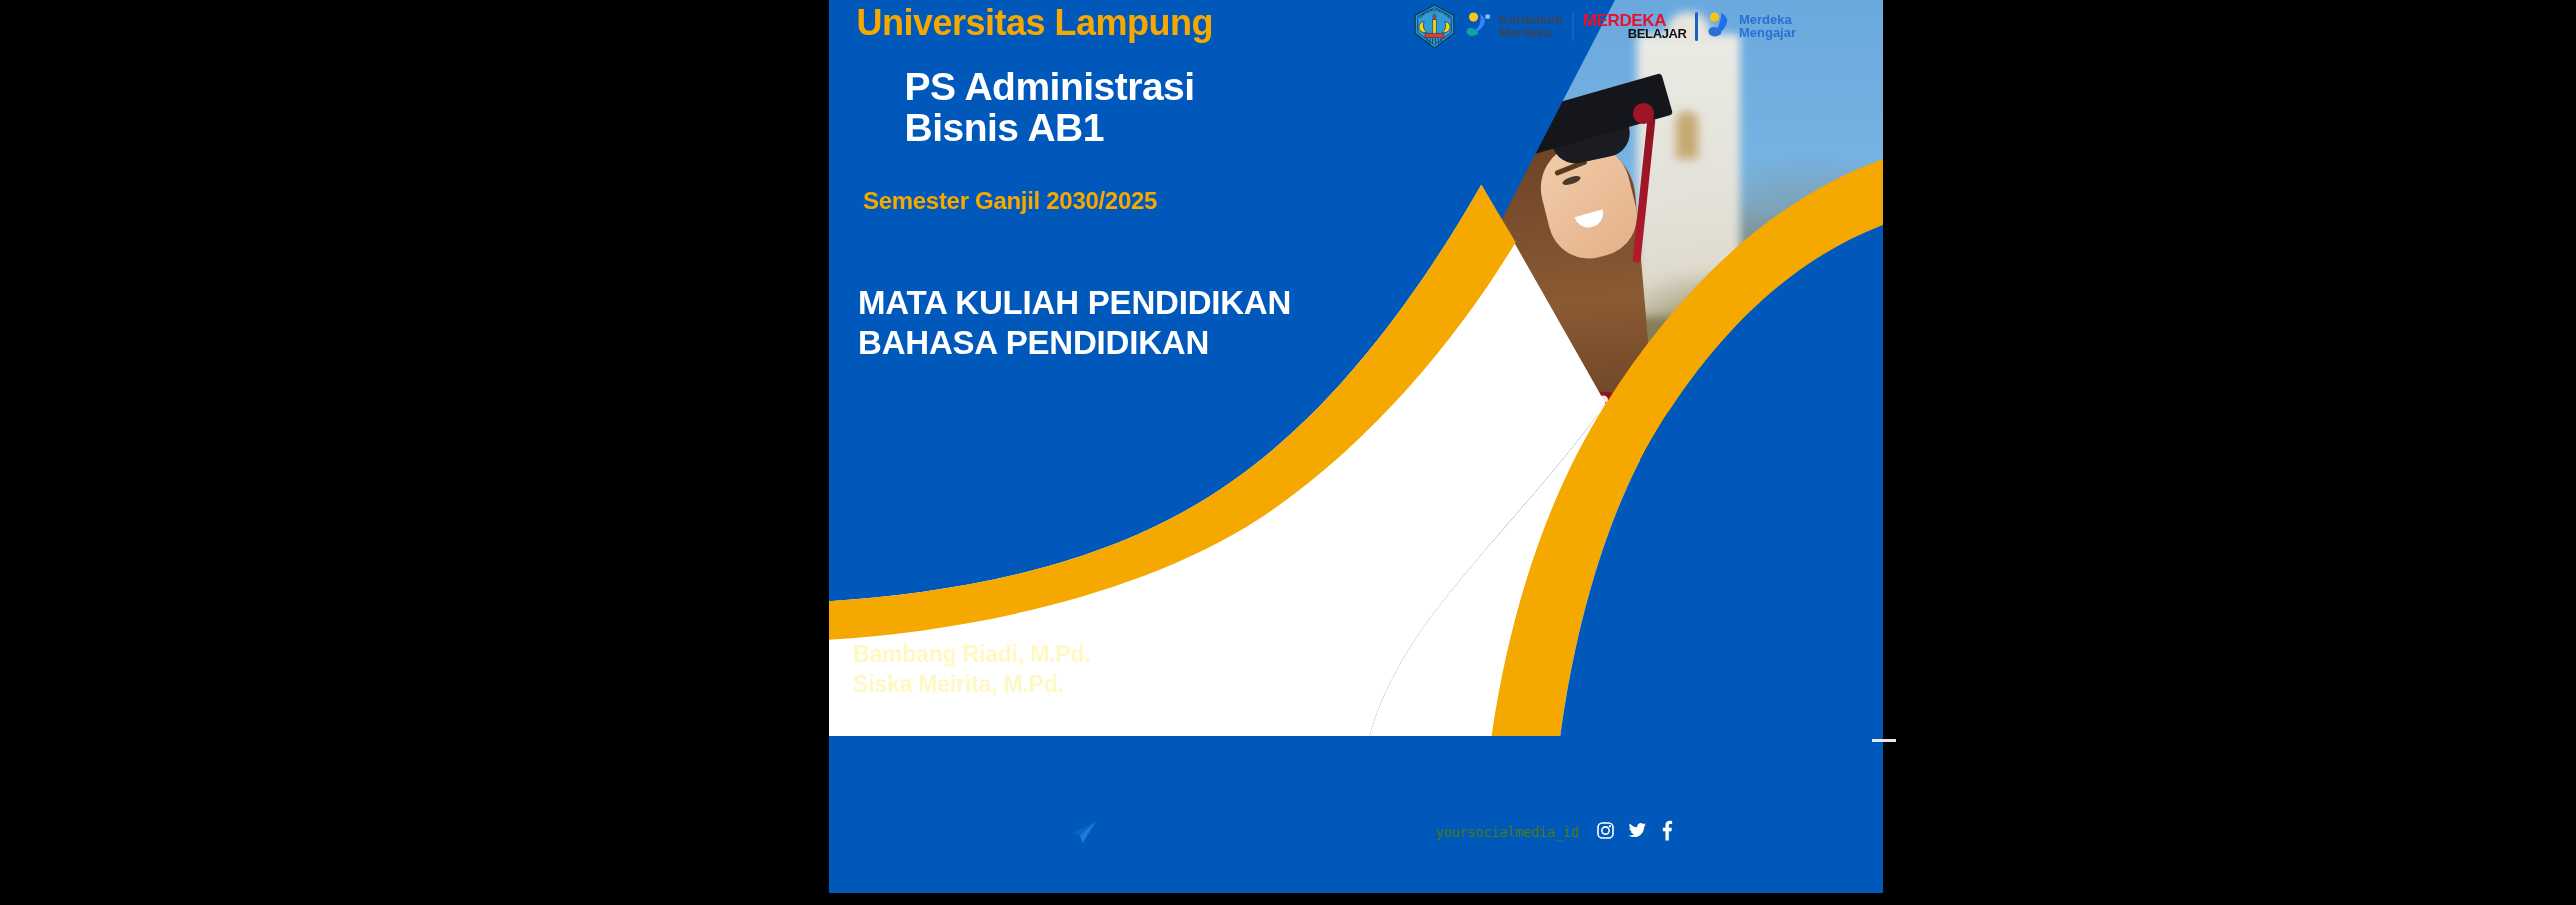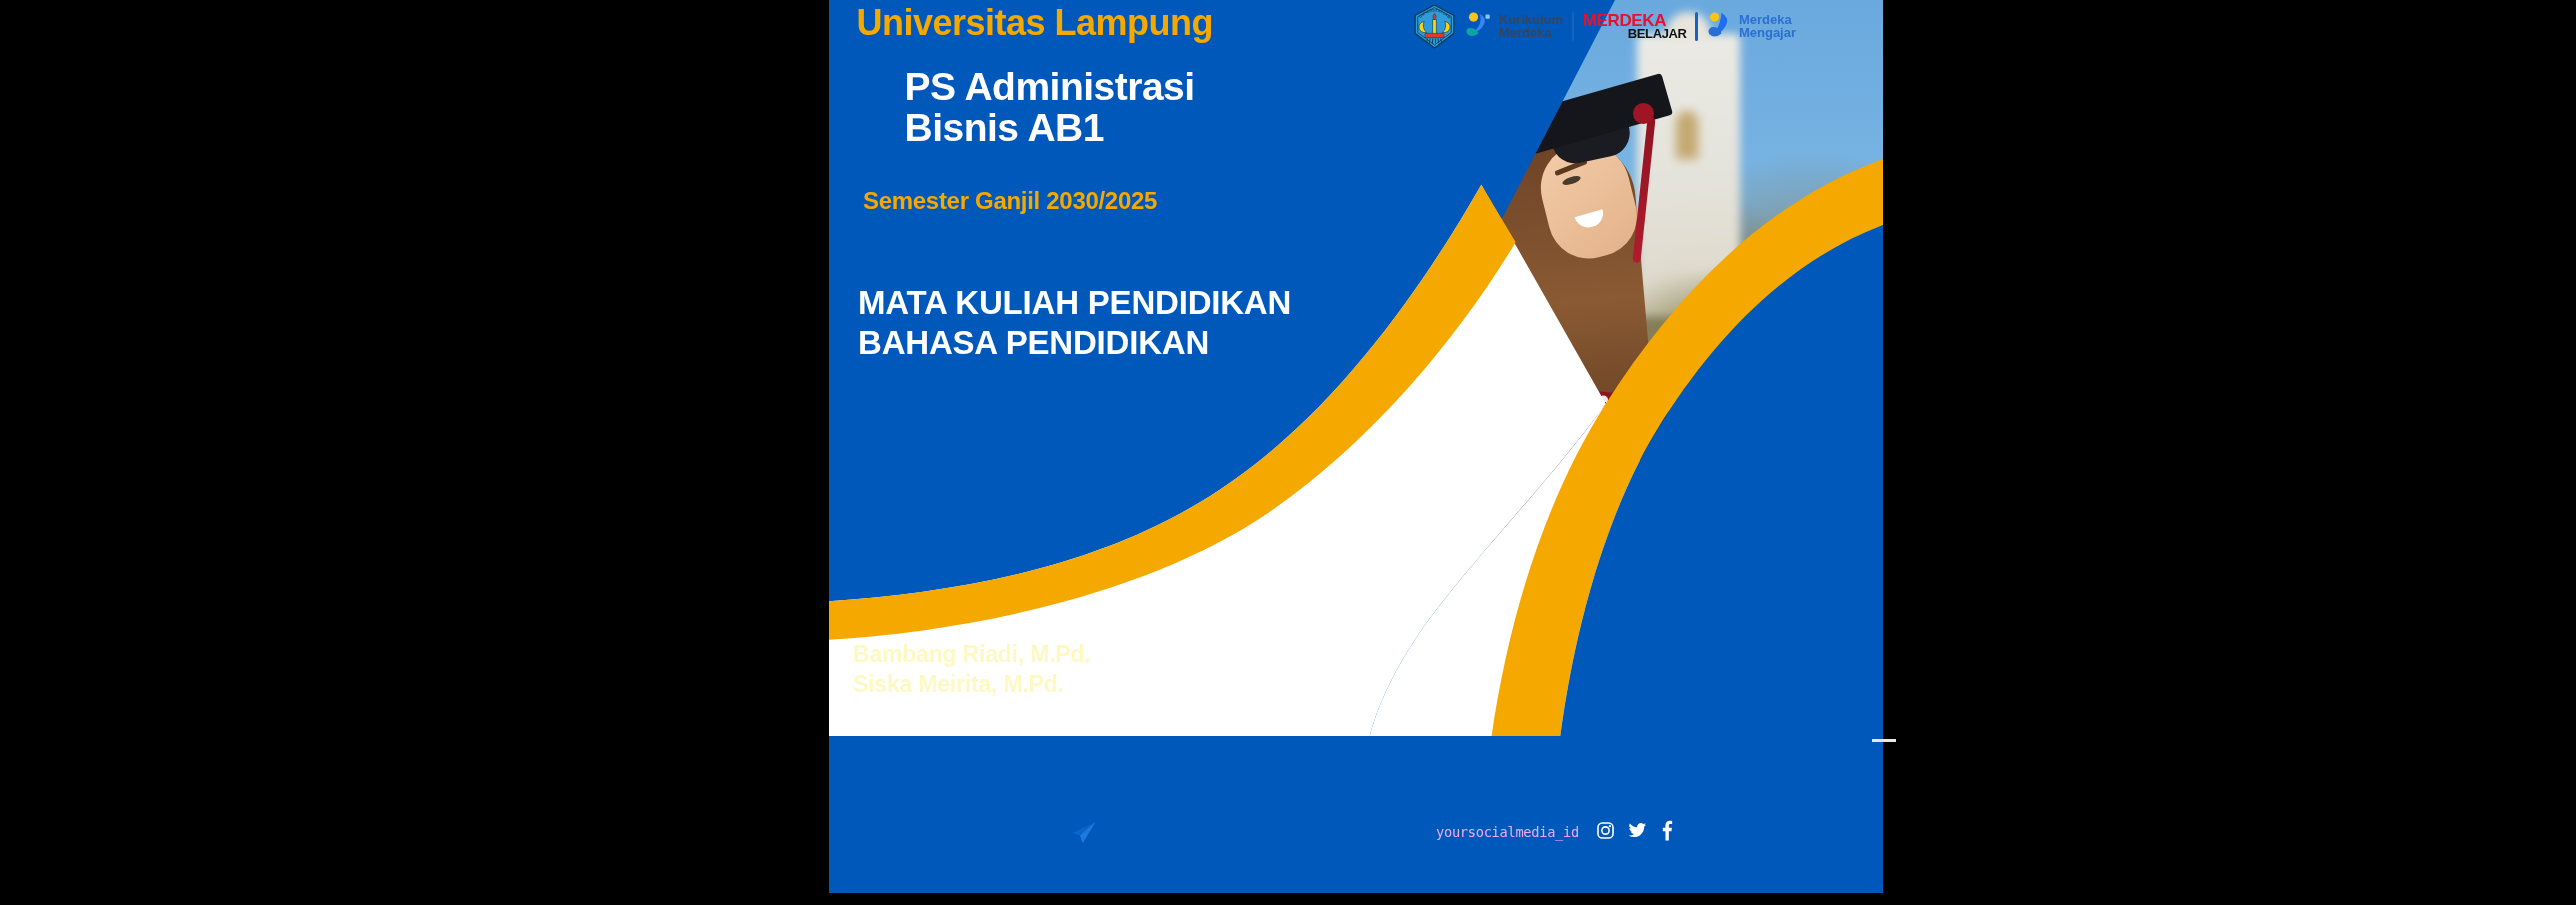--- a/index.html
+++ b/index.html
@@ -160,21 +160,21 @@
   .mm-logo{display:flex;align-items:center;gap:5.2px;}
   .mm-text{font-size:13px;font-weight:600;color:#2B6FD4;line-height:1.02;}
 
   
   .footer-plane{position:absolute;left:1069px;top:820px;}
   .footer-social{
     position:absolute;left:1436px;top:820px;
     display:flex;align-items:center;gap:12px;
   }
   .social-handle{
-    font-size:13.7px;color:#f0abfc;font-family:"DejaVu Sans Mono",monospace;
+    font-size:13.7px;color:#4d7c0f;font-family:"DejaVu Sans Mono",monospace;
     letter-spacing:-0.3px;margin-right:5.2px;
   }
   .marker{
     position:absolute;left:1872px;top:739px;width:24px;height:3.4px;background:#e8e8e8;
   }
 </style>
 </head>
 <body>
 
 <div id="stage">

